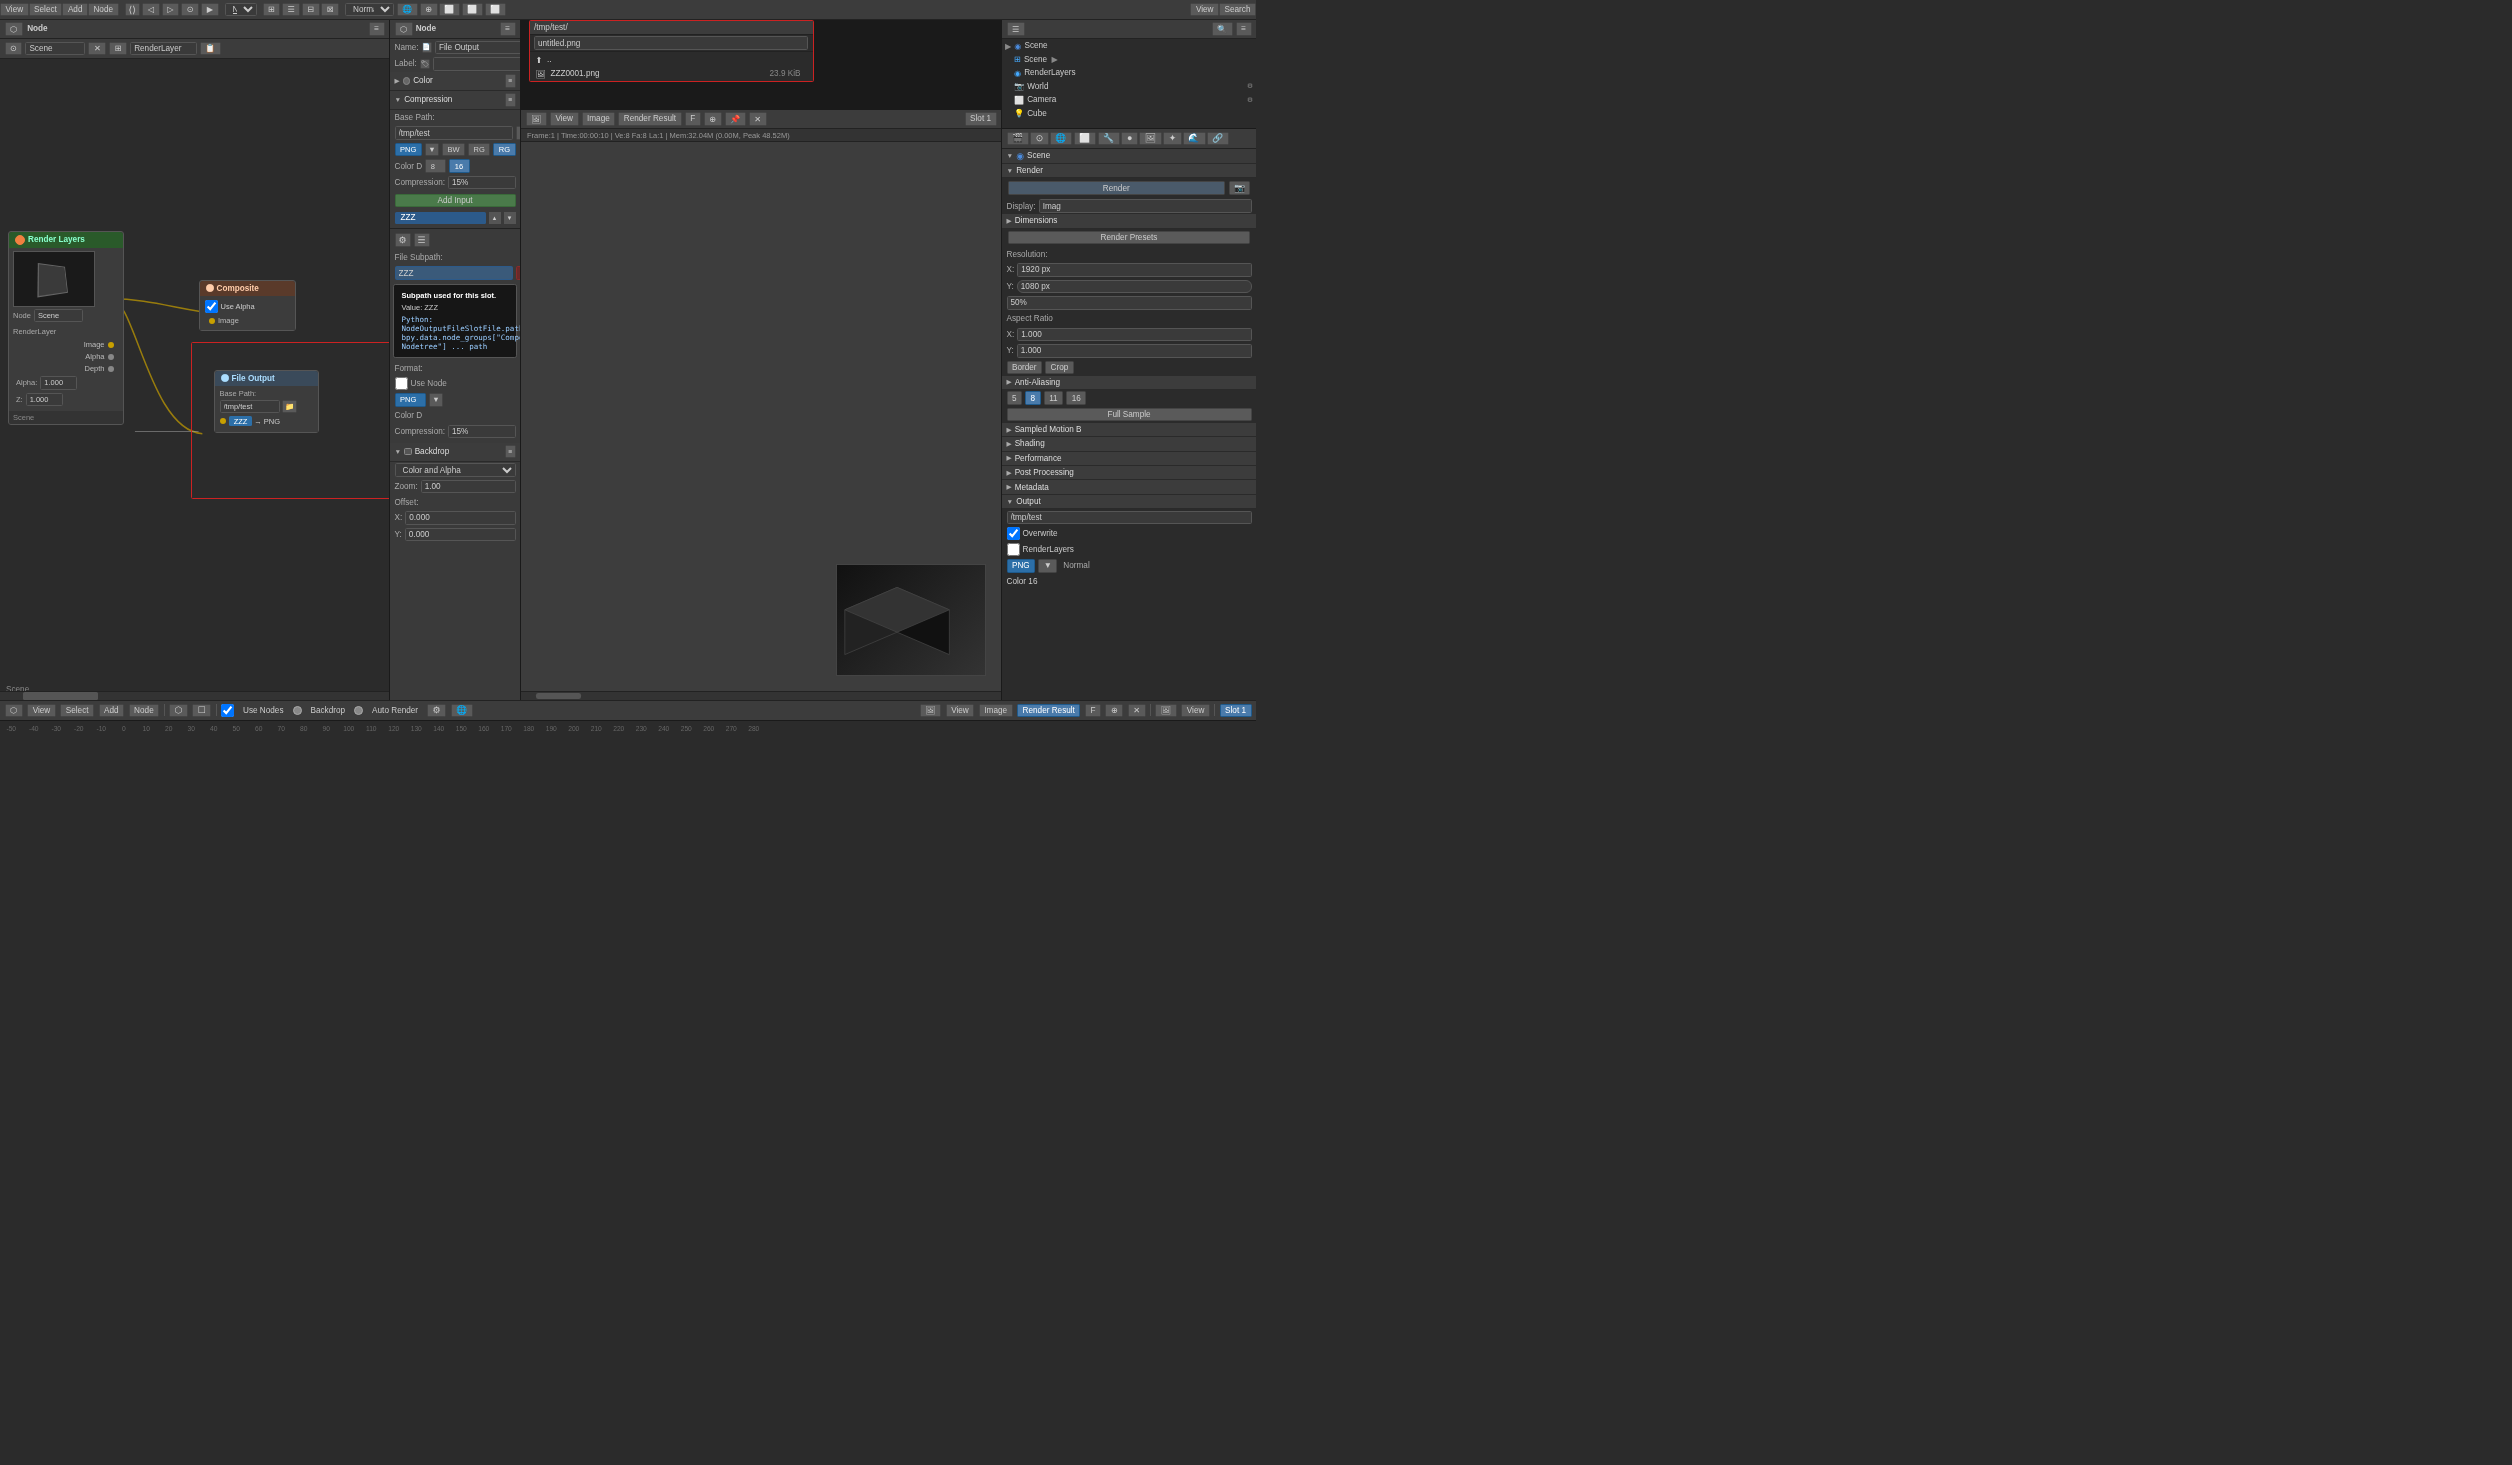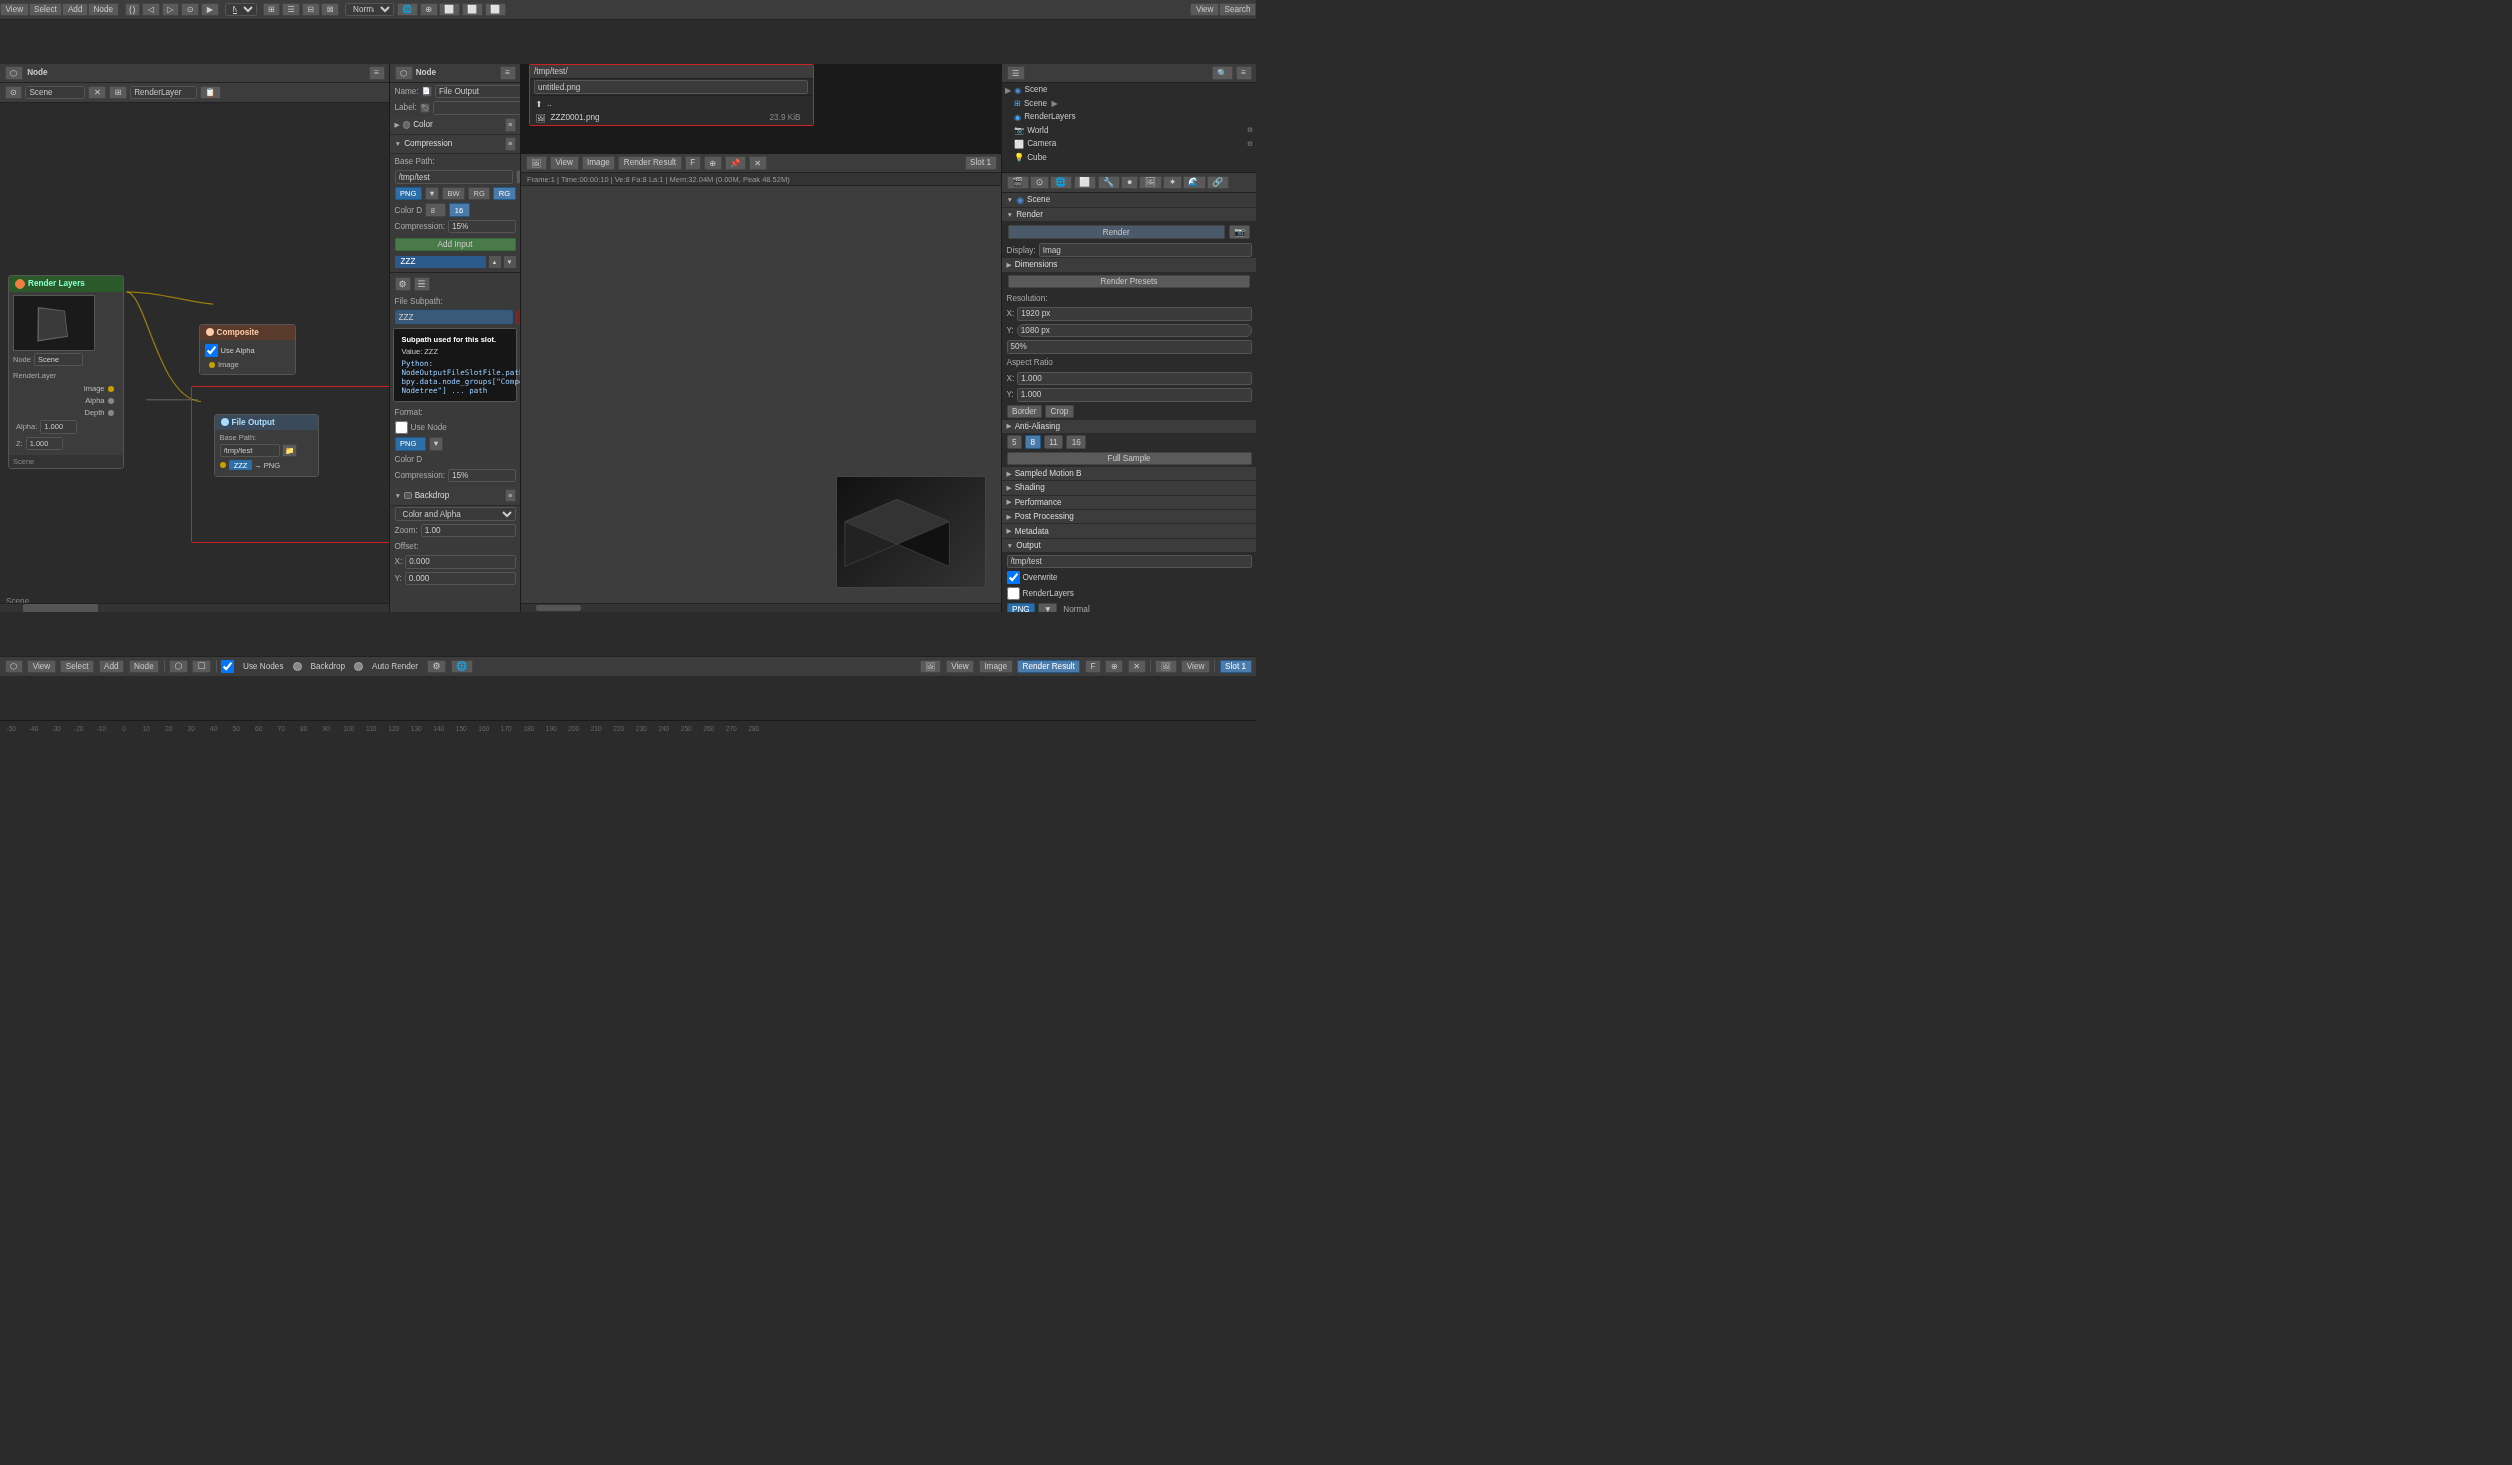--- a/index.html
+++ b/index.html
@@ -11,21 +11,20 @@
       overflow: hidden;
       width: 1256px;
       height: 733px;
       transform-origin: top left;
     }
     .main-layout {
       display: flex;
       width: 1256px;
       height: 733px;
       flex-direction: column;
-      gap: 44px;
     }
     .top-bar {
       height: 19.5px;
       background: #3c3c3c;
       display: flex;
       align-items: center;
       border-bottom: 0.7px solid #222;
       flex-shrink: 0;
     }
     .content-area {

